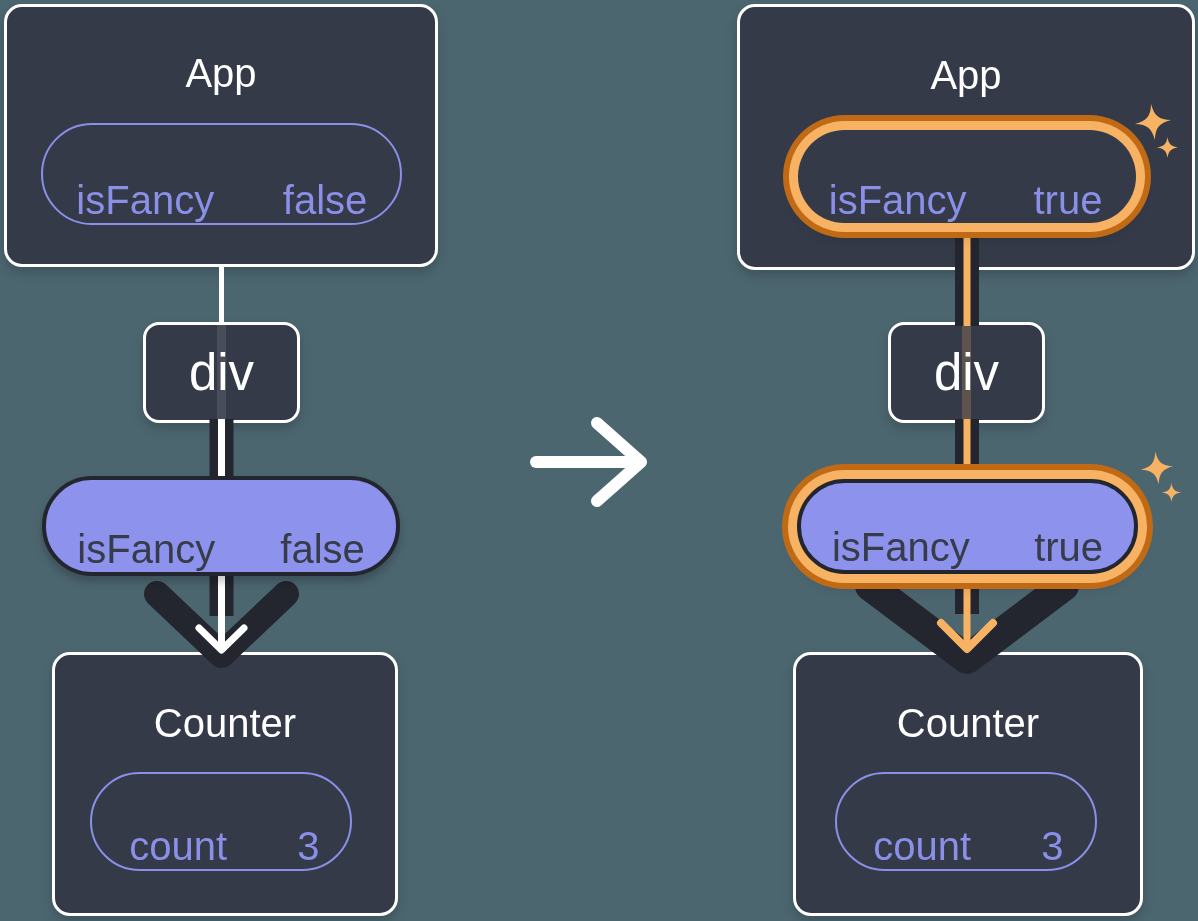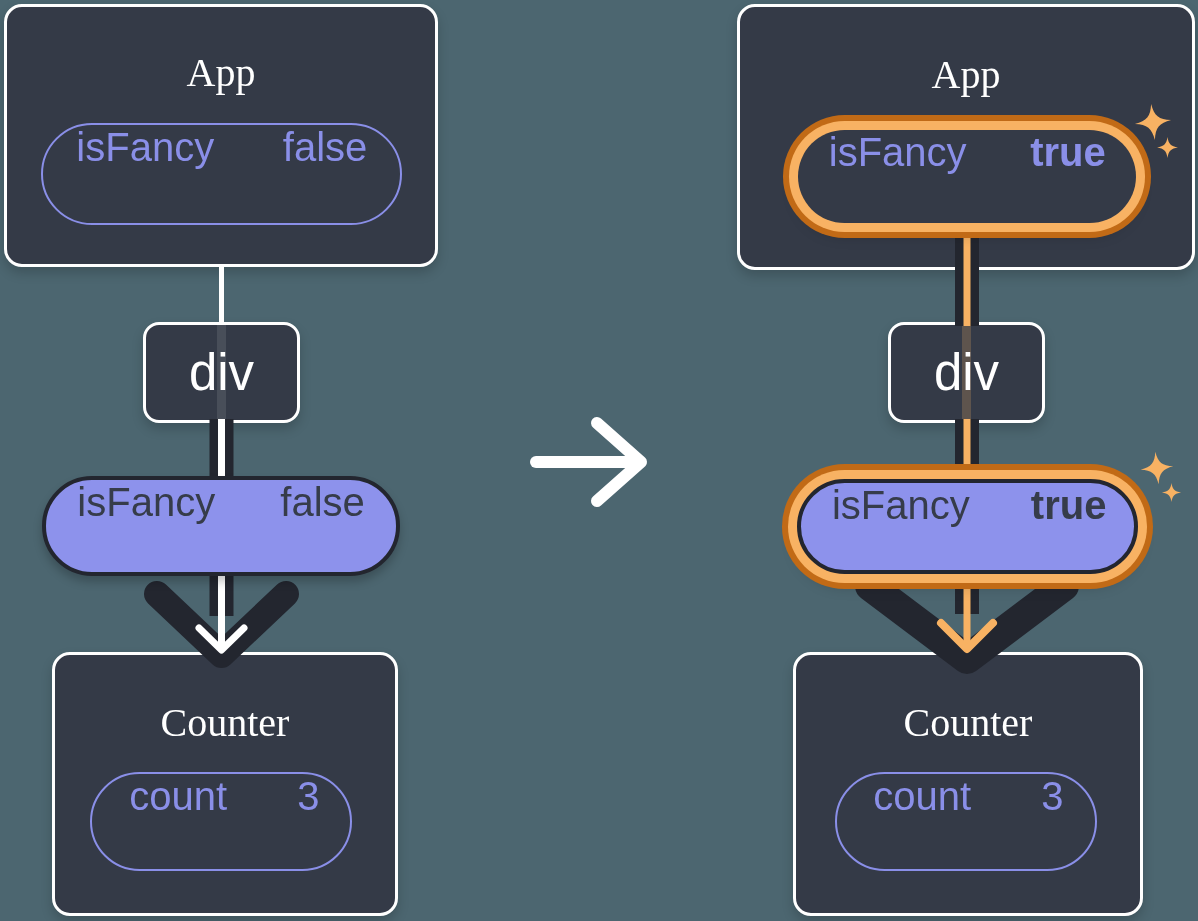--- a/index.html
+++ b/index.html
@@ -35,42 +35,41 @@
     box-shadow:0 6px 12px rgba(0,0,0,.18);
     z-index:1;
   }
   .title{
     position:absolute;
     color:var(--white);
     font-size:40px;
     text-align:center;
     z-index:1;
     line-height:46px;
-    font-family:Liberation Serif, serif;
   }
   .div-box{border-radius:16px;}
   .div-label{
     position:absolute;
     display:flex;align-items:center;justify-content:center;
     color:var(--white);
     font-size:51px;
     z-index:1;
   }
   .ghost{
     position:absolute;
     top:0;bottom:0;
     width:9px;
   }
   .ghost.g-white{background:rgba(255,255,255,.10);}
   .ghost.g-orange{background:rgba(248,178,99,.22);}
   
   .pill{
     position:absolute;
     display:flex;
-    align-items:flex-start;
+    align-items:flex-end;
     border-radius:999px;
     box-sizing:border-box;
     overflow:hidden;
     z-index:3;
   }
   .pill .cell{
     display:flex;align-items:center;justify-content:center;
     font-size:40px;
   }
   .pill .vdiv{width:2.5px;flex:0 0 auto;}
@@ -84,21 +83,21 @@
   }
   .pill-filled .vdiv{background:var(--ink);}
   .pill-dark{
     background:var(--panel);
     color:var(--purple);
   }
   .pill-dark .vdiv{background:var(--orange);}
   .ring{
     box-shadow:0 0 0 9px var(--orange),0 0 0 15px var(--orange_deep),0 10px 16px rgba(0,0,0,.28);
   }
-  .bold{font-weight:bold;}
+  .bold{font-weight:normal;}
   
   svg.overlay{
     position:absolute;left:0;top:0;
     z-index:2;
   }
   svg.overlay .s-ink{stroke:var(--ink);fill:none;}
   svg.overlay .s-white{stroke:var(--white);fill:none;}
   svg.overlay .s-orange{stroke:var(--orange);fill:none;}
   svg.overlay .round{stroke-linecap:round;stroke-linejoin:round;}
   .sparkle{position:absolute;z-index:4;}

